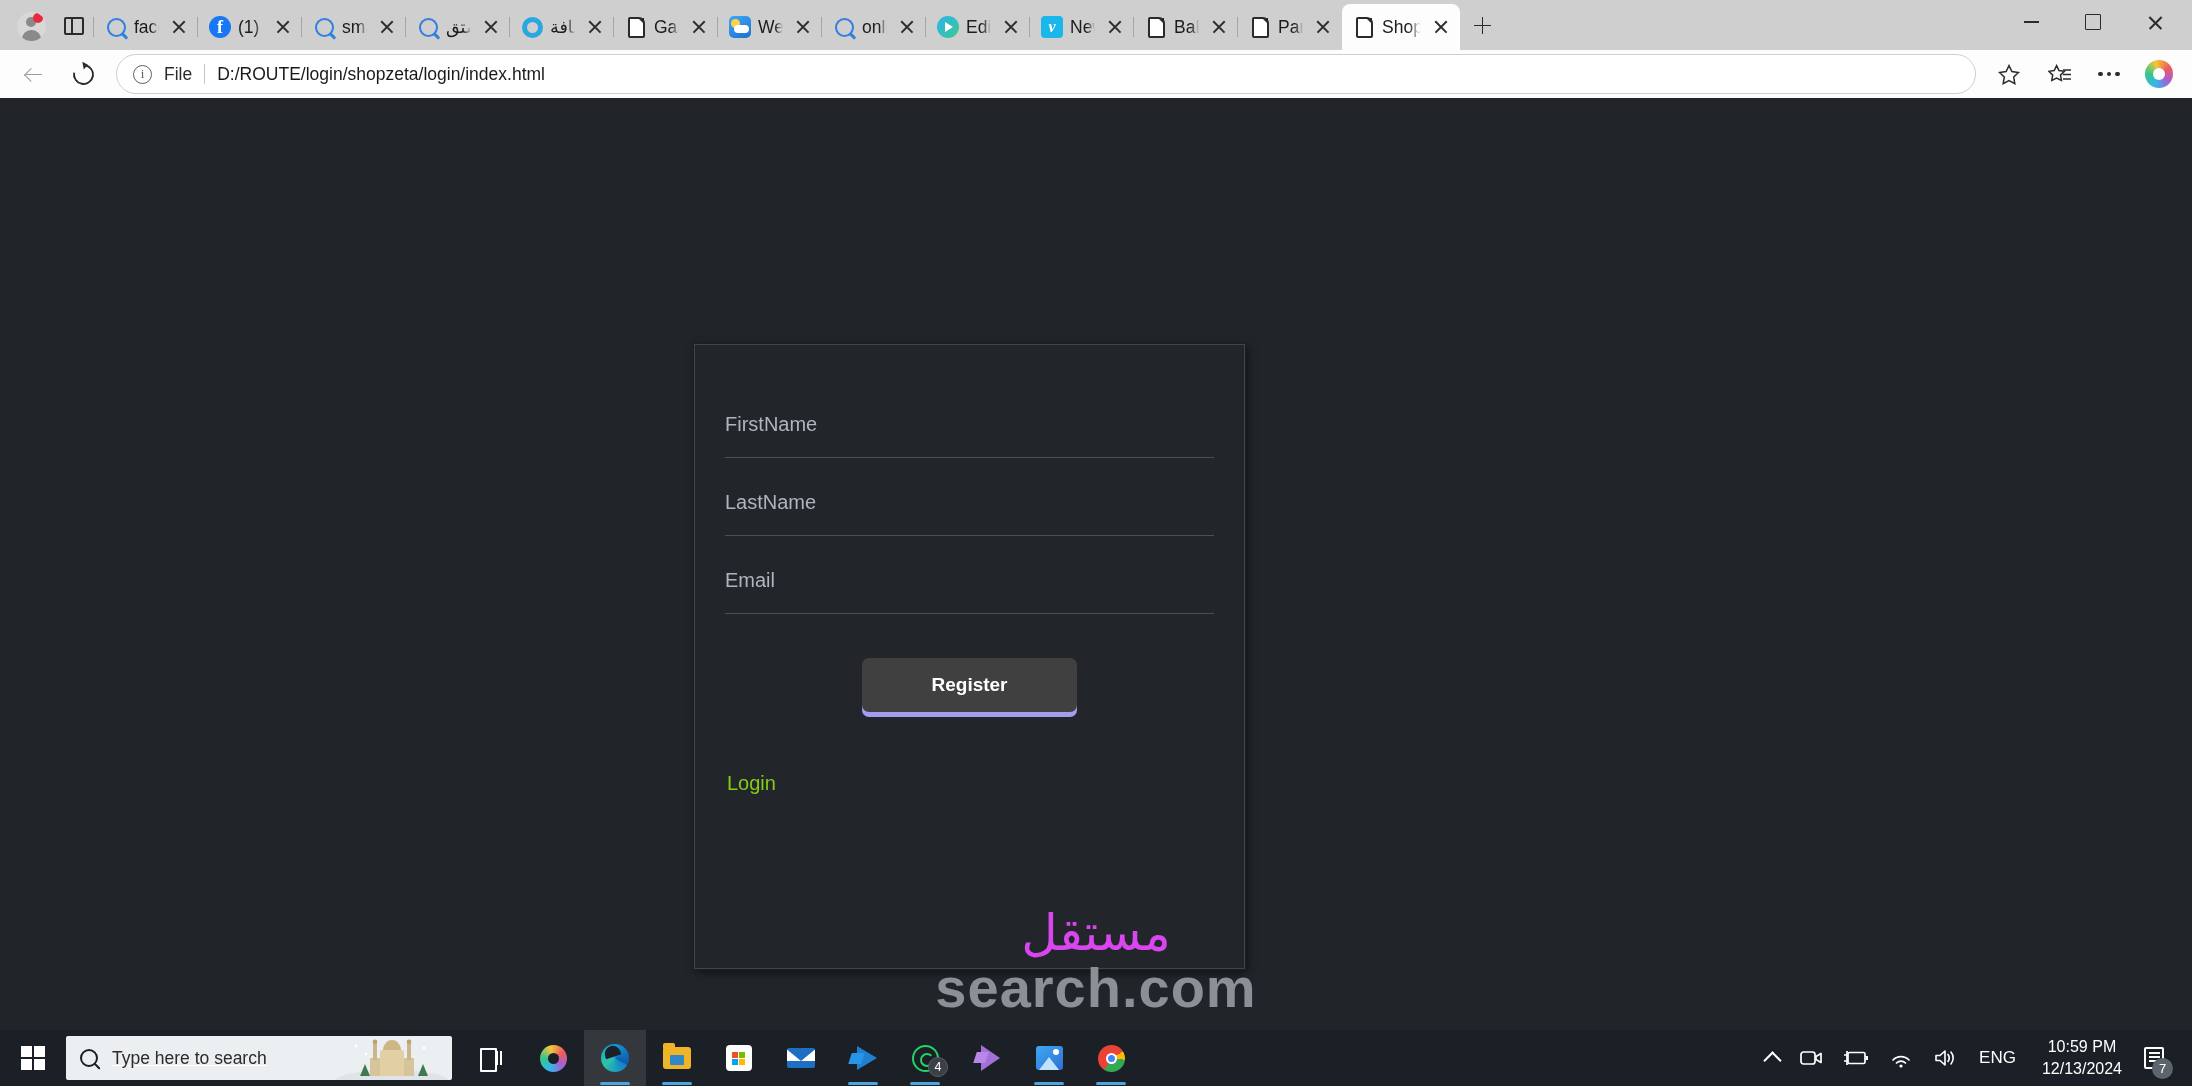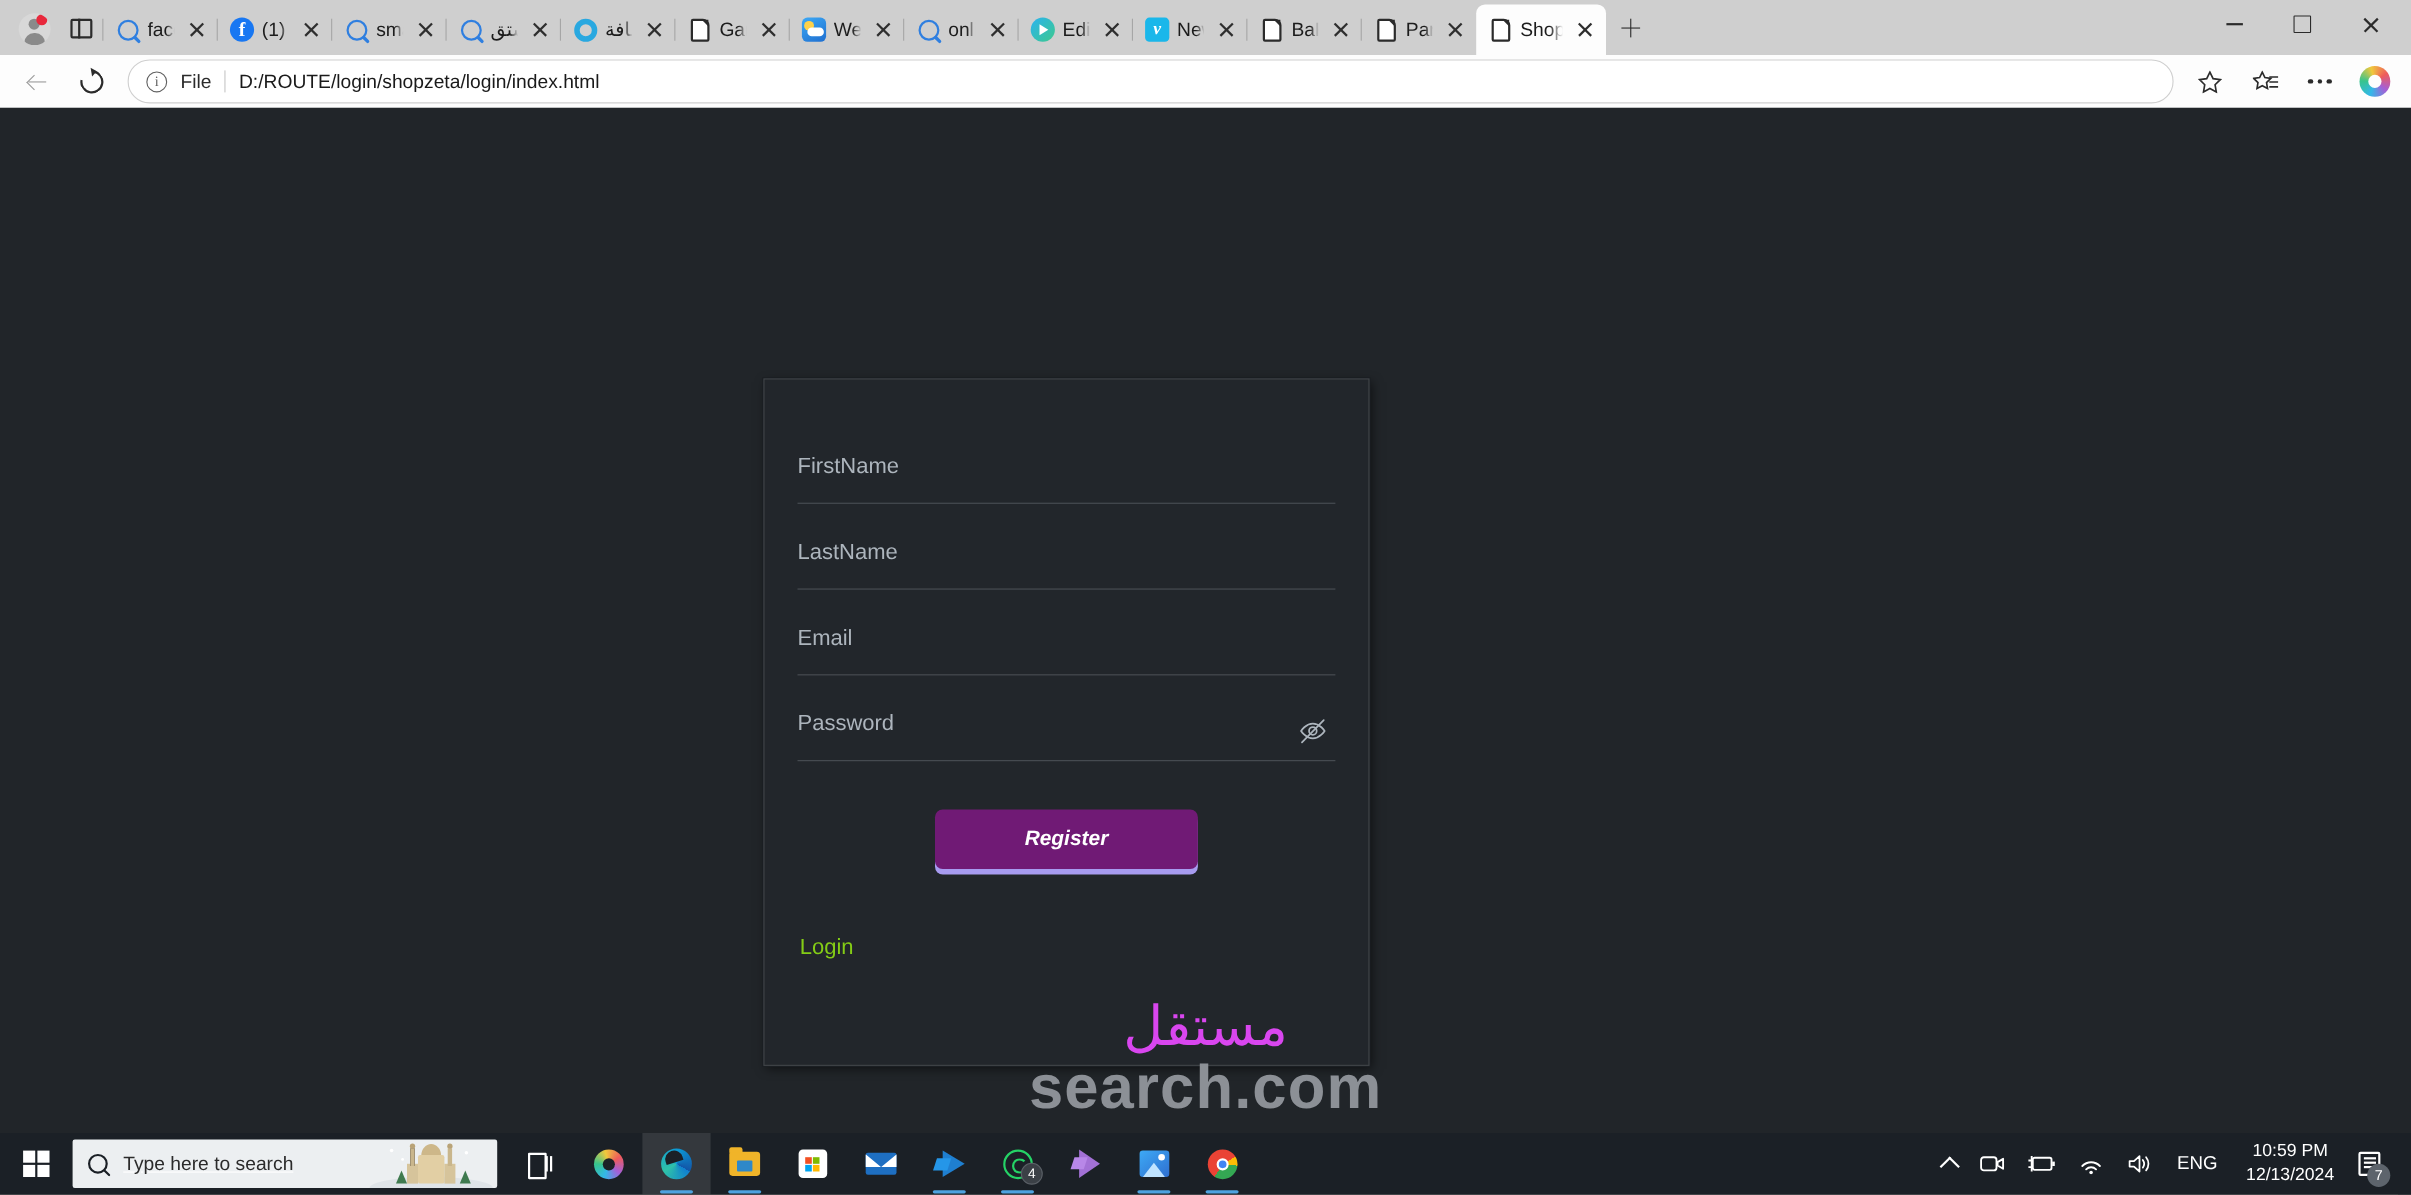--- a/index.html
+++ b/index.html
@@ -123,25 +123,24 @@
     font-family: "Liberation Sans", sans-serif; outline: none; padding: 0 2px 10px 0;
   }
   .field-line::placeholder { color: #adb5bd; }
   .eye-btn {
     position: absolute; right: 6px; top: 14px; width: 30px; height: 30px;
     display:flex; align-items:center; justify-content:center;
   }
 
   .btn-wrap { margin-top: 44px; display: flex; justify-content: center; }
   .register-btn {
-    width: 239px; height: 54px; border: none; border-radius: 7px;
-    background: #701a75; color: #fff; font-size: 19px; font-weight: bold;
+    width: 215px; height: 54px; border: none; border-radius: 7px;
+    background: #404040; color: #fff; font-size: 19px; font-weight: bold;
     font-family: "Liberation Sans", sans-serif;
     box-shadow: 0 5px 0 0 #a79bf0;
-    font-style: italic;
   }
 
   .login-link {
     display: inline-block; margin-top: 60px; margin-left: 2px;
     color: #84cc16; font-size: 20px; text-decoration: none;
   }
 
   .watermark {
     position: absolute; left: 0; right: 0; bottom: 10px;
     display: flex; flex-direction: column; align-items: center; gap: 0;
@@ -404,30 +403,20 @@
           </div>
 
           <div class="field">
             <input class="field-line" type="text" placeholder="LastName" style="">
           </div>
 
           <div class="field">
             <input class="field-line" type="text" placeholder="Email" style="">
           </div>
 
-          <div class="field">
-            <input class="field-line" type="text" placeholder="Password" style="">
-            <span class="eye-btn">
-              <svg width="27" height="27" viewBox="0 0 24 24" fill="none" stroke="#adb5bd" stroke-width="1.4" stroke-linecap="round">
-                <path d="M2.5 12s3.7-6 9.5-6 9.5 6 9.5 6-3.7 6-9.5 6-9.5-6-9.5-6z"></path>
-                <circle cx="12" cy="12" r="3.1"></circle>
-                <path d="M3.2 21.2L20.8 3.2"></path>
-              </svg>
-            </span>
-          </div>
 
           <div class="btn-wrap">
             <button class="register-btn">Register</button>
           </div>
 
           <a class="login-link" href="#">Login</a>
         </div>
       </div>
 
       <div class="watermark">

